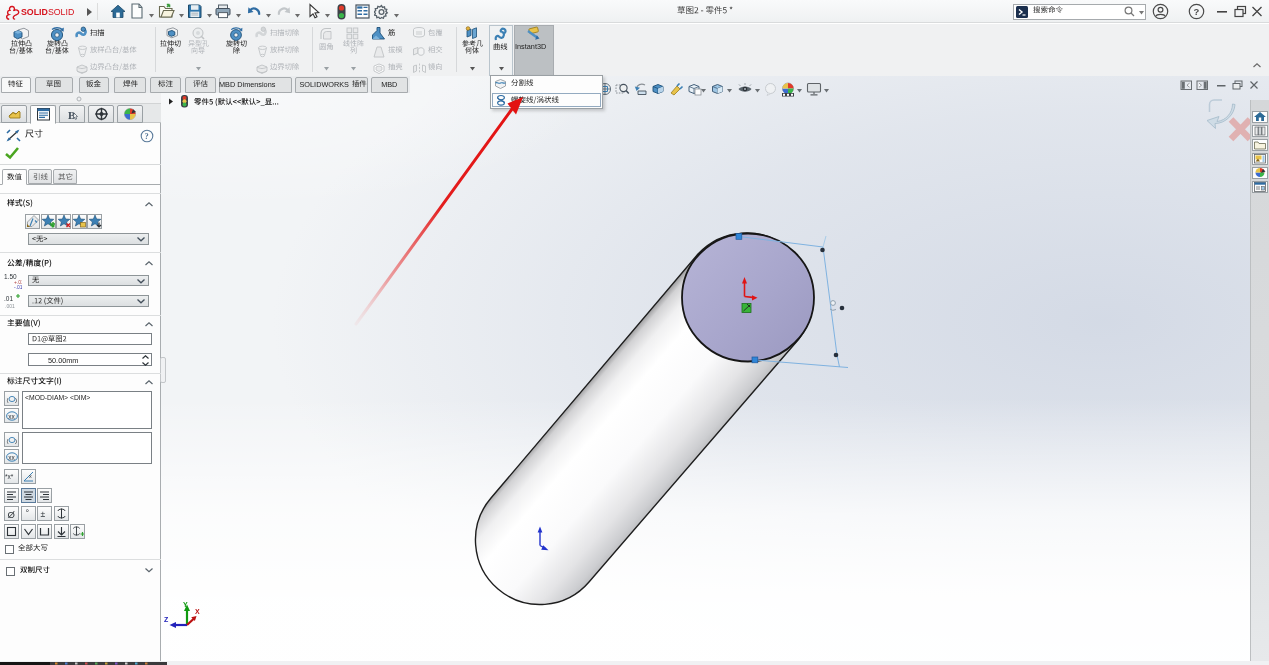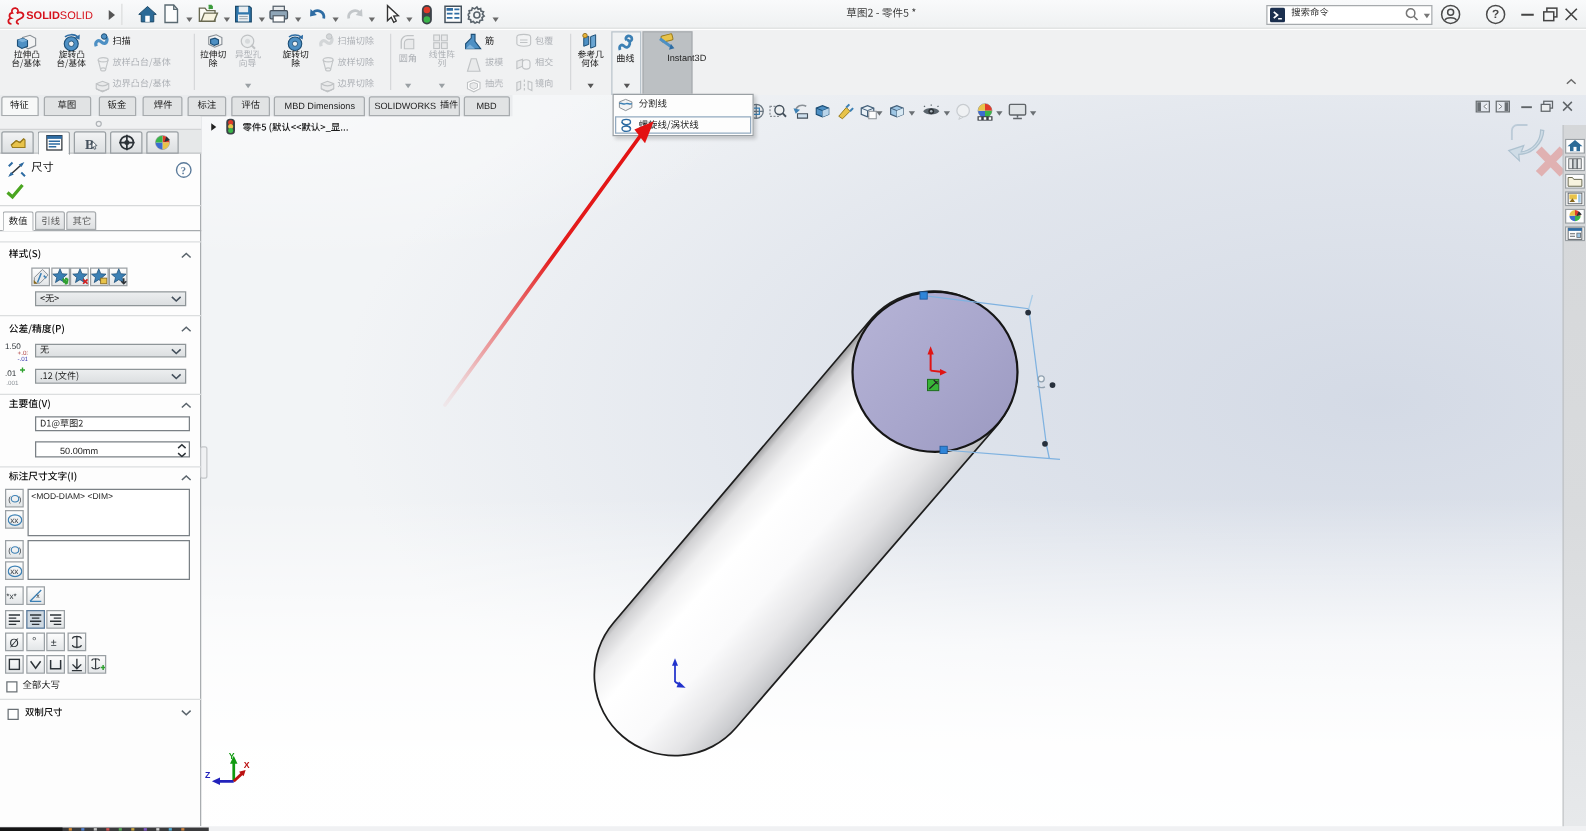--- a/index.html
+++ b/index.html
@@ -351,21 +351,21 @@
     </svg>
 <svg style="position:absolute;left:498px;top:65.5px;" width="7" height="5" viewBox="0 0 7 5">
       <path d="M1,1 L6,1 L3.5,4.5 Z" fill="#555"></path>
     </svg>
 <div style="position:absolute;left:514px;top:24.5px;width:40px;height:51px;background:#bcc0c3;border:1px solid #a8acb0"></div>
 <svg style="position:absolute;left:525px;top:26px;" width="18" height="16" viewBox="0 0 18 16">
       <rect x="4" y="2" width="9" height="5" rx="1" fill="#e8c34a" stroke="#9a7c1d" stroke-width=".8" transform="rotate(-14 8 4)"></rect>
       <path d="M3,5 L12,11.5" stroke="#4e90c4" stroke-width="2.4"></path>
       <path d="M10.2,13.8 L14.5,12.6 L11.8,9.2 Z" fill="#2e6ca3"></path>
     </svg>
-<span class="lat" style="left:515px;top:42px;width:50px;text-align:right;font-size:7.3px;color:#1f1f1f">Instant3D</span>
+<span class="lat" style="left:515px;top:42px;width:50px;text-align:left;font-size:7.3px;color:#1f1f1f">Instant3D</span>
 <svg style="position:absolute;left:1252px;top:62px;" width="10" height="7" viewBox="0 0 10 7">
       <path d="M1.5,5 L5,1.8 L8.5,5" fill="none" stroke="#6a6a6a" stroke-width="1.2"></path>
     </svg>
 <div style="position:absolute;left:0;top:76px;width:410px;height:17px;background:#eaecee"></div>
 <div style="position:absolute;left:0.5px;top:76.5px;width:30.5px;height:16.5px;background:#f7f8f8;border:1px solid #a7abae;border-radius:2px 2px 0 0"></div>
 <svg class="tp" style="left:8.2px;top:79.5px" width="17" height="11" viewBox="0 0 17 11">
       <path transform="translate(0,6.45)" d="M3.4 -1.6C3.8 -1.2 4.2 -0.7 4.3 -0.4L4.8 -0.7C4.6 -1.0 4.2 -1.5 3.8 -1.8ZM4.8 -6.3V-5.5H3.4V-5.0H4.8V-4.0H2.9V-3.5H5.7V-2.6H3.0V-2.1H5.7V-0.1C5.7 0.0 5.7 0.0 5.6 0.0C5.5 0.1 5.0 0.1 4.6 0.0C4.7 0.2 4.7 0.4 4.8 0.6C5.3 0.6 5.7 0.6 6.0 0.5C6.2 0.4 6.3 0.2 6.3 -0.1V-2.1H7.1V-2.6H6.3V-3.5H7.2V-4.0H5.3V-5.0H6.8V-5.5H5.3V-6.3ZM0.7 -5.7C0.7 -4.8 0.5 -3.8 0.3 -3.2C0.4 -3.1 0.6 -3.0 0.7 -2.9C0.8 -3.3 0.9 -3.7 1.0 -4.2H1.6V-2.4C1.1 -2.2 0.7 -2.1 0.4 -2.0L0.5 -1.5L1.6 -1.8V0.6H2.1V-2.0L2.9 -2.2L2.9 -2.8L2.1 -2.5V-4.2H2.8V-4.8H2.1V-6.3H1.6V-4.8H1.1C1.1 -5.0 1.2 -5.3 1.2 -5.6Z M9.4 -6.3C9.1 -5.8 8.4 -5.1 7.8 -4.7C7.9 -4.6 8.1 -4.4 8.1 -4.3C8.8 -4.7 9.5 -5.4 9.9 -6.1ZM9.5 -4.6C9.1 -3.8 8.4 -3.1 7.7 -2.6C7.8 -2.4 8.0 -2.1 8.0 -2.0C8.3 -2.2 8.6 -2.5 8.8 -2.8V0.6H9.4V-3.5C9.6 -3.8 9.8 -4.1 10.0 -4.4ZM10.6 -3.7V-0.1H9.9V0.4H14.7V-0.1H12.8V-2.5H14.3V-3.1H12.8V-5.2H14.5V-5.7H10.4V-5.2H12.2V-0.1H11.2V-3.7Z" fill="#222"></path>
     </svg>
 <div style="position:absolute;left:34.5px;top:76.5px;width:38.5px;height:16.5px;background:#e1e3e4;border:1px solid #a7abae;border-bottom:1px solid #a7abae;border-radius:2px 2px 0 0"></div>
 <svg class="tp" style="left:46.2px;top:79.5px" width="17" height="11" viewBox="0 0 17 11">
@@ -381,21 +381,21 @@
     </svg>
 <div style="position:absolute;left:149.5px;top:76.5px;width:31.0px;height:16.5px;background:#e1e3e4;border:1px solid #a7abae;border-bottom:1px solid #a7abae;border-radius:2px 2px 0 0"></div>
 <svg class="tp" style="left:157.5px;top:79.5px" width="17" height="11" viewBox="0 0 17 11">
       <path transform="translate(0,6.45)" d="M3.5 -5.7V-5.2H6.8V-5.7ZM5.8 -2.4C6.2 -1.7 6.5 -0.7 6.7 -0.1L7.2 -0.3C7.0 -0.9 6.7 -1.9 6.3 -2.6ZM3.7 -2.6C3.5 -1.8 3.1 -1.0 2.7 -0.4C2.9 -0.4 3.1 -0.2 3.2 -0.1C3.6 -0.7 4.0 -1.6 4.2 -2.5ZM3.2 -3.9V-3.4H4.8V-0.1C4.8 -0.0 4.7 -0.0 4.6 0.0C4.5 0.0 4.2 0.0 3.8 -0.0C3.9 0.2 3.9 0.4 4.0 0.6C4.5 0.6 4.8 0.6 5.1 0.5C5.3 0.4 5.3 0.2 5.3 -0.1V-3.4H7.2V-3.9ZM1.5 -6.3V-4.7H0.4V-4.2H1.4C1.1 -3.3 0.7 -2.2 0.2 -1.6C0.3 -1.5 0.4 -1.2 0.5 -1.1C0.9 -1.6 1.2 -2.4 1.5 -3.2V0.6H2.1V-3.3C2.3 -3.0 2.6 -2.5 2.8 -2.3L3.1 -2.7C2.9 -2.9 2.3 -3.7 2.1 -4.0V-4.2H3.1V-4.7H2.1V-6.3Z M8.2 -5.8C8.7 -5.6 9.3 -5.2 9.6 -5.0L10.0 -5.4C9.6 -5.7 9.0 -6.0 8.5 -6.2ZM7.8 -3.7C8.3 -3.5 8.9 -3.1 9.2 -2.9L9.5 -3.4C9.2 -3.6 8.6 -3.9 8.1 -4.1ZM8.0 0.1 8.5 0.5C9.0 -0.2 9.5 -1.1 9.9 -1.9L9.5 -2.3C9.0 -1.4 8.4 -0.4 8.0 0.1ZM11.6 -6.1C11.9 -5.8 12.1 -5.2 12.2 -4.9L12.8 -5.1C12.7 -5.4 12.4 -5.9 12.1 -6.3ZM10.0 -4.9V-4.3H12.0V-2.6H10.3V-2.1H12.0V-0.2H9.8V0.4H14.7V-0.2H12.6V-2.1H14.3V-2.6H12.6V-4.3H14.5V-4.9Z" fill="#222"></path>
     </svg>
 <div style="position:absolute;left:184.5px;top:76.5px;width:31.5px;height:16.5px;background:#e1e3e4;border:1px solid #a7abae;border-bottom:1px solid #a7abae;border-radius:2px 2px 0 0"></div>
 <svg class="tp" style="left:192.8px;top:79.5px" width="17" height="11" viewBox="0 0 17 11">
       <path transform="translate(0,6.45)" d="M6.2 -5.0C6.1 -4.4 5.9 -3.6 5.7 -3.1L6.1 -2.9C6.3 -3.4 6.6 -4.2 6.8 -4.8ZM2.9 -4.8C3.1 -4.3 3.3 -3.5 3.4 -3.0L3.9 -3.1C3.8 -3.6 3.6 -4.4 3.4 -5.0ZM0.7 -5.7C1.1 -5.4 1.6 -4.9 1.9 -4.5L2.2 -4.9C2.0 -5.2 1.5 -5.7 1.1 -6.1ZM2.7 -5.9V-5.4H4.5V-2.6H2.5V-2.1H4.5V0.6H5.1V-2.1H7.2V-2.6H5.1V-5.4H6.9V-5.9ZM0.3 -3.9V-3.4H1.4V-0.6C1.4 -0.3 1.2 -0.1 1.0 -0.0C1.1 0.1 1.2 0.3 1.3 0.4C1.4 0.3 1.6 0.1 2.8 -0.8C2.8 -0.9 2.7 -1.1 2.6 -1.3L1.9 -0.7V-4.0L1.4 -3.9Z M9.5 -6.3C9.1 -5.1 8.4 -4.0 7.6 -3.3C7.7 -3.1 7.9 -2.9 8.0 -2.7C8.2 -3.0 8.5 -3.3 8.7 -3.6V0.6H9.2V-4.5C9.5 -5.0 9.8 -5.5 10.0 -6.1ZM9.9 -4.7V-4.1H12.0V-2.6H10.4V0.6H10.9V0.3H13.7V0.6H14.2V-2.6H12.6V-4.1H14.7V-4.7H12.6V-6.3H12.0V-4.7ZM10.9 -0.3V-2.0H13.7V-0.3Z" fill="#222"></path>
     </svg>
 <div style="position:absolute;left:219px;top:76.5px;width:72.5px;height:16.5px;background:#e1e3e4;border:1px solid #a7abae;border-bottom:1px solid #a7abae;border-radius:2px 2px 0 0"></div>
-<span class="lat" style="left:219px;top:80px;width:65px;text-align:right;font-size:7.3px;color:#222">MBD Dimensions</span>
+<span class="lat" style="left:219px;top:80px;width:65px;text-align:left;font-size:7.3px;color:#222">MBD Dimensions</span>
 <div style="position:absolute;left:294.5px;top:76.5px;width:73.0px;height:16.5px;background:#e1e3e4;border:1px solid #a7abae;border-bottom:1px solid #a7abae;border-radius:2px 2px 0 0"></div>
 <span class="lat" style="left:299.5px;top:80px;font-size:7.3px;color:#222">SOLIDWORKS</span>
 <svg class="tp" style="left:351.5px;top:80.0px" width="16" height="11" viewBox="0 0 16 11">
       <path transform="translate(0,6.28)" d="M5.3 -1.8V-1.3H6.2V-0.3H5.1V-3.9H6.9V-4.4H5.1V-5.3C5.6 -5.4 6.2 -5.5 6.6 -5.6L6.3 -6.1C5.5 -5.8 4.1 -5.7 2.9 -5.6C3.0 -5.5 3.1 -5.3 3.1 -5.2C3.5 -5.2 4.1 -5.2 4.6 -5.3V-4.4H2.7V-3.9H4.6V-0.3H3.4V-1.3H4.2V-1.8H3.4V-2.7C3.7 -2.7 4.0 -2.8 4.3 -3.0L4.0 -3.4C3.7 -3.3 3.3 -3.1 2.9 -3.0V0.6H3.4V0.2H6.2V0.6H6.7V-3.2H5.3V-2.7H6.2V-1.8ZM1.2 -6.1V-4.7H0.4V-4.1H1.2V-2.5L0.3 -2.2L0.4 -1.7L1.2 -1.9V-0.1C1.2 0.0 1.1 0.1 1.1 0.1C1.0 0.1 0.8 0.1 0.5 0.1C0.6 0.2 0.7 0.4 0.7 0.6C1.1 0.6 1.3 0.5 1.5 0.5C1.6 0.4 1.7 0.2 1.7 -0.1V-2.1L2.5 -2.4L2.4 -2.9L1.7 -2.6V-4.1H2.4V-4.7H1.7V-6.1Z M9.6 -2.5V-2.0H11.7V0.6H12.3V-2.0H14.3V-2.5H12.3V-4.1H13.9V-4.6H12.3V-6.0H11.7V-4.6H10.7C10.8 -5.0 10.9 -5.3 11.0 -5.7L10.5 -5.8C10.3 -4.8 10.0 -3.9 9.6 -3.3C9.7 -3.2 9.9 -3.1 10.0 -3.0C10.2 -3.3 10.4 -3.7 10.6 -4.1H11.7V-2.5ZM9.3 -6.1C8.9 -5.0 8.2 -3.9 7.5 -3.2C7.6 -3.1 7.8 -2.8 7.8 -2.6C8.1 -2.9 8.3 -3.2 8.5 -3.5V0.6H9.0V-4.4C9.3 -4.9 9.6 -5.4 9.8 -5.9Z" fill="#222"></path>
     </svg>
 <div style="position:absolute;left:371px;top:76.5px;width:36.5px;height:16.5px;background:#e1e3e4;border:1px solid #a7abae;border-bottom:1px solid #a7abae;border-radius:2px 2px 0 0"></div>
 <span class="lat" style="left:371px;top:80px;width:36.5px;text-align:center;font-size:7.3px;color:#222">MBD</span>
 <svg style="position:absolute;left:1180px;top:80px;" width="13" height="11" viewBox="0 0 13 11">
       <rect x="1" y="1" width="10.5" height="8.5" fill="none" stroke="#6a6f73" stroke-width="1"></rect>
       <rect x="1.8" y="1.8" width="3" height="7" fill="#6a6f73"></rect>

